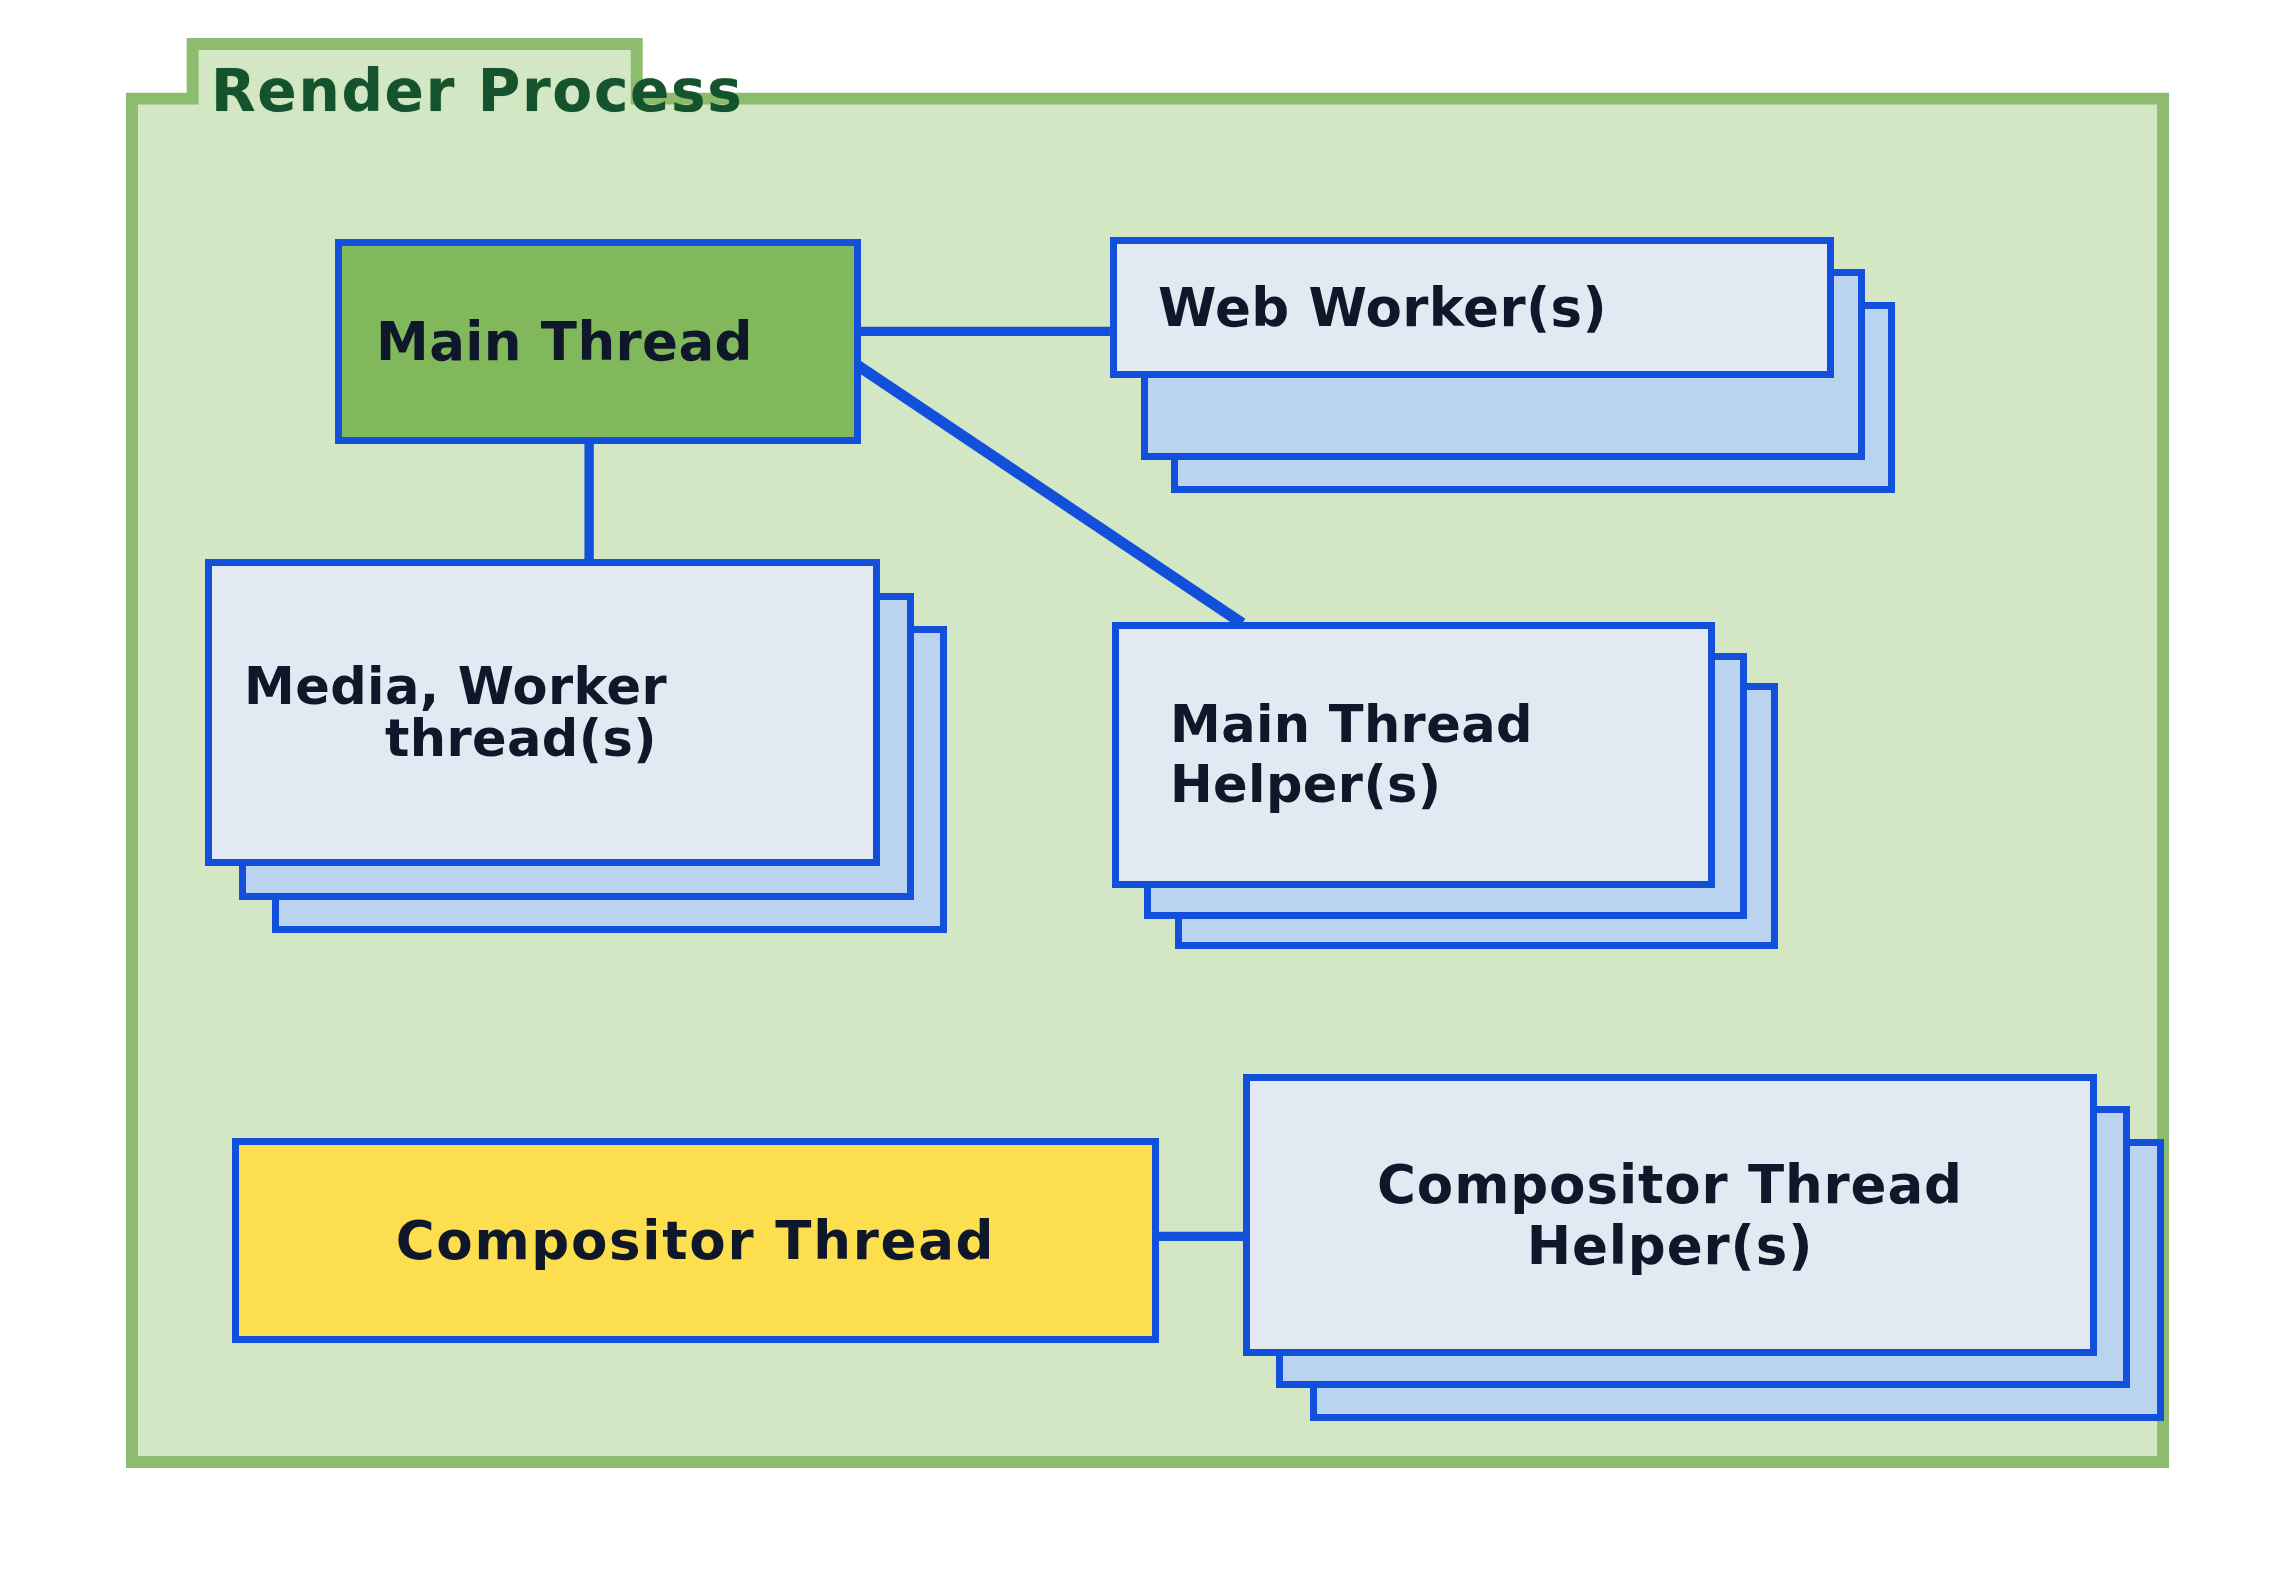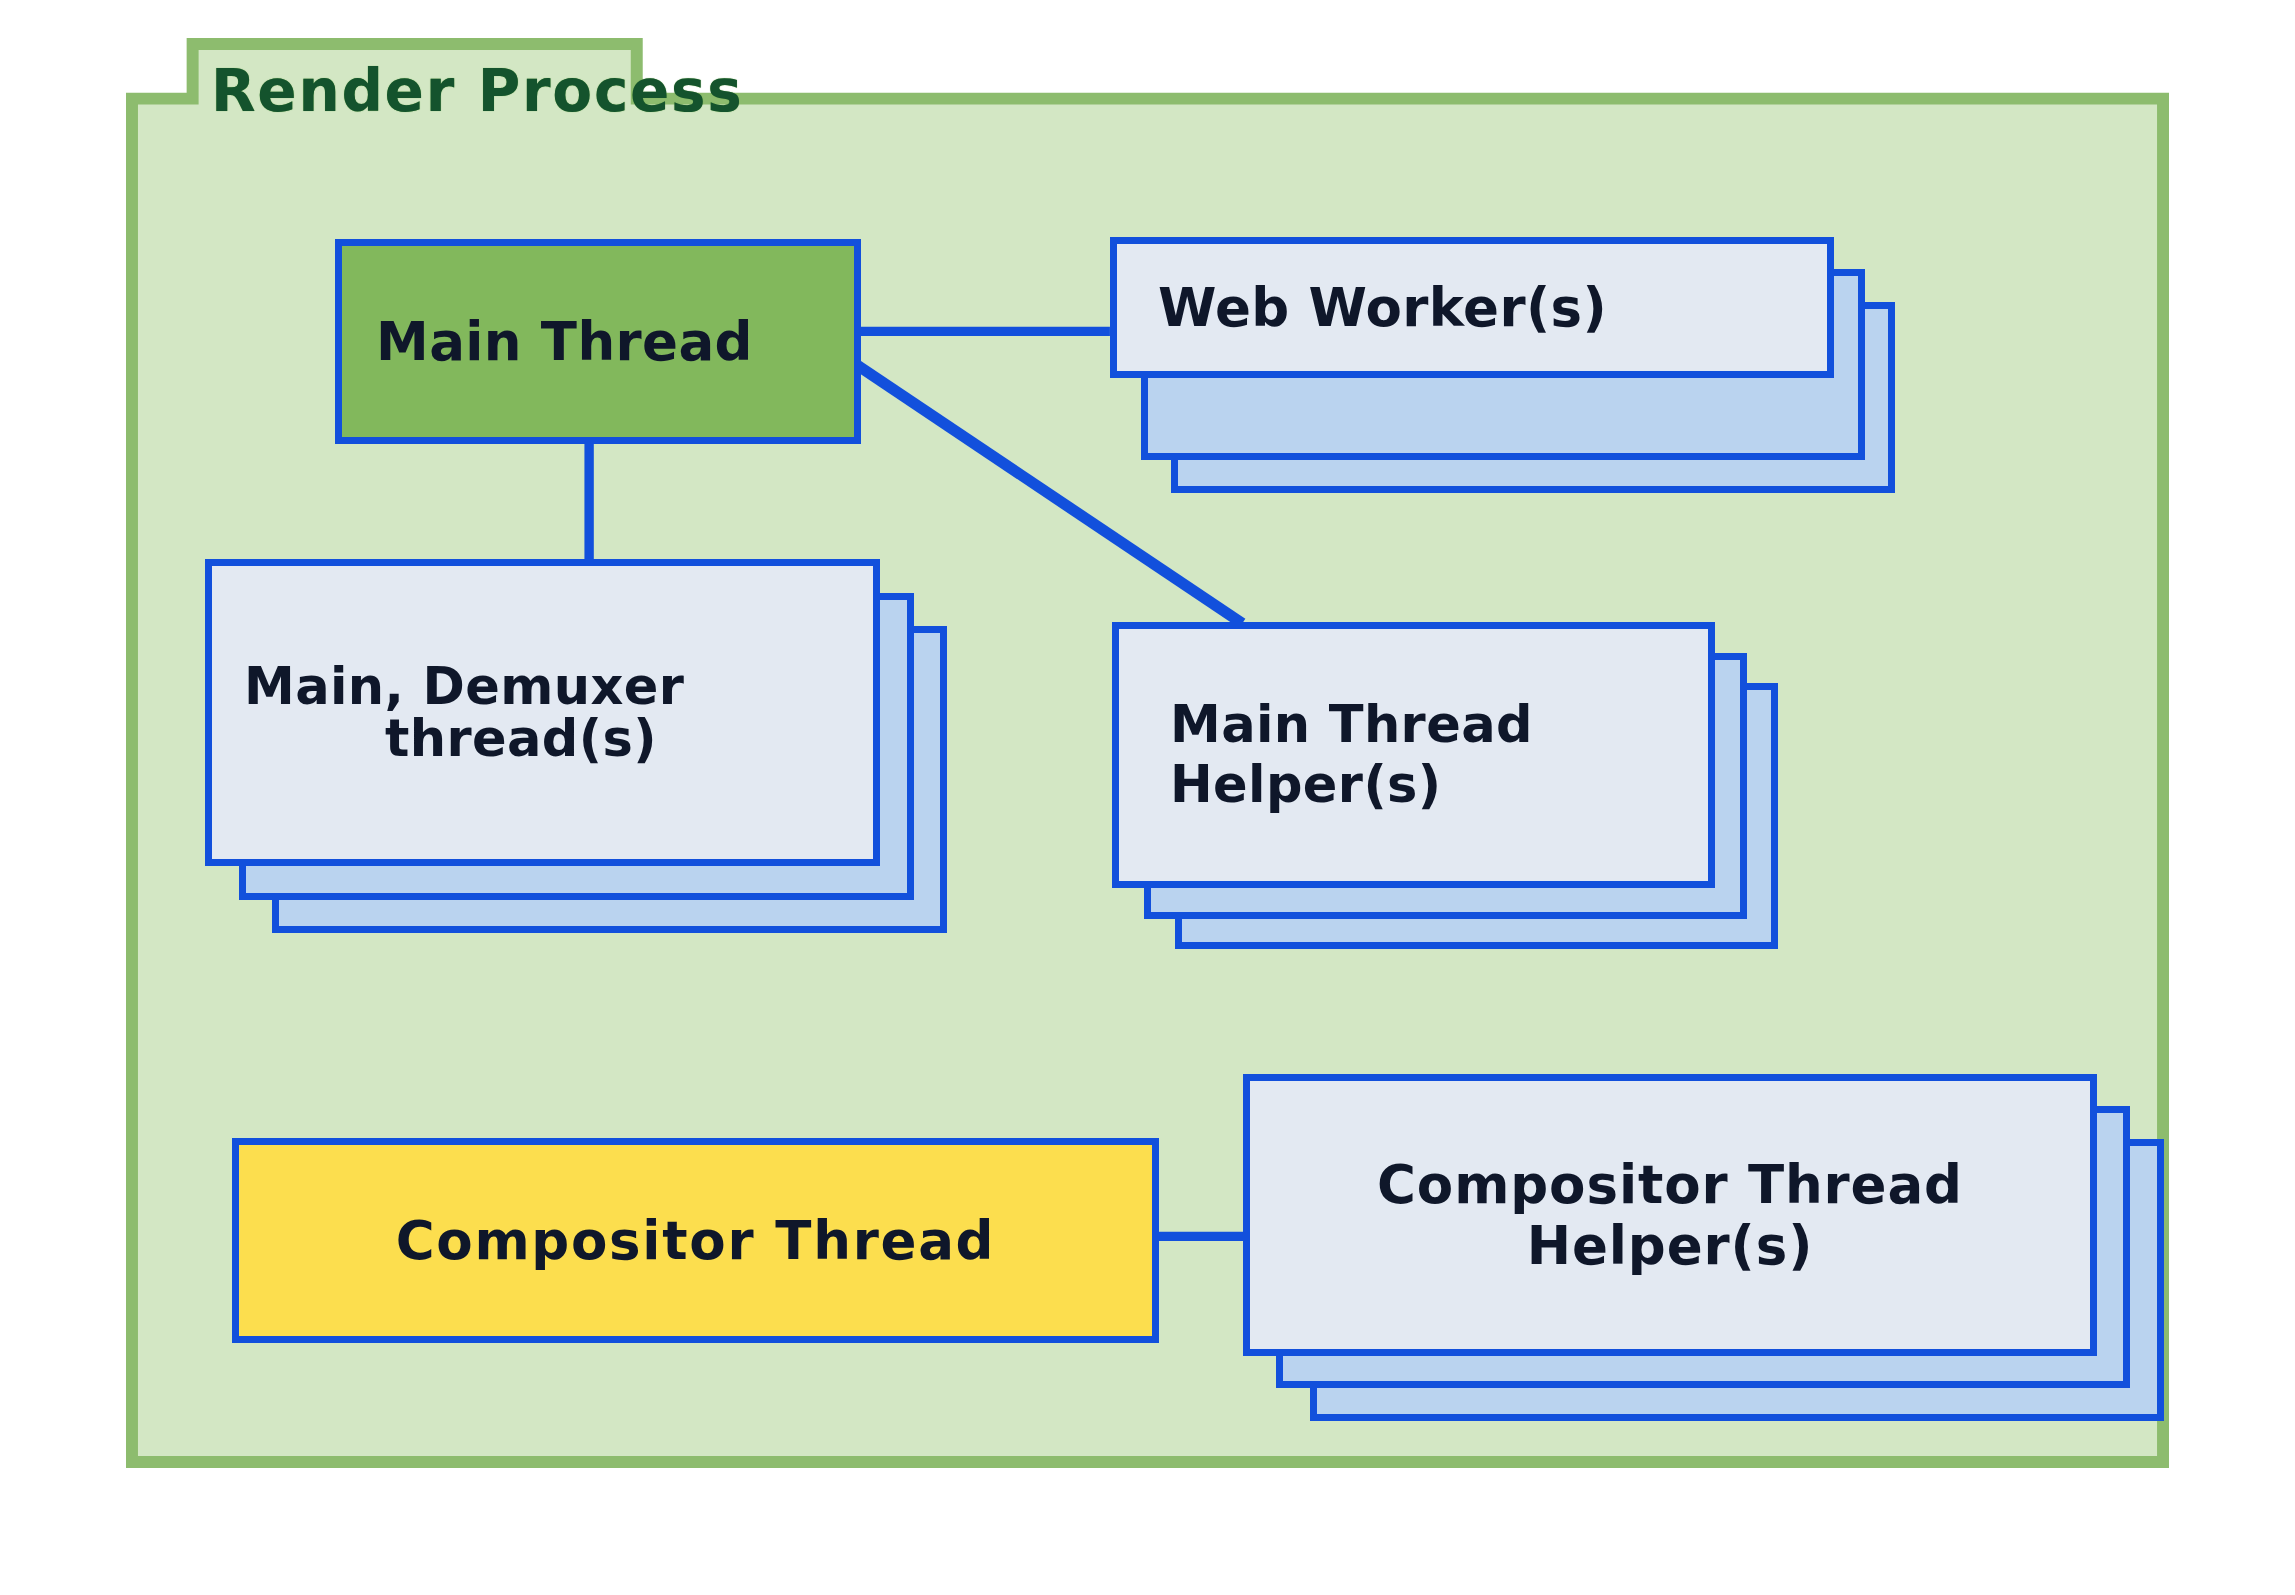--- a/index.html
+++ b/index.html
@@ -197,21 +197,21 @@
     <div class="card back" style="left:31px; top:32px; width:724px; height:191px;"></div>
     <div class="card" style="left:0; top:0; width:724px; height:141px;">
       <div class="node-label">Web Worker(s)</div>
     </div>
   </div>
 
   <div class="node" id="node-media" style="left:205px; top:559px; width:752px; height:384px;">
     <div class="card back" style="left:67px; top:67px; width:675px; height:307px;"></div>
     <div class="card back" style="left:34px; top:34px; width:675px; height:307px;"></div>
     <div class="card" style="left:0; top:0; width:675px; height:307px;">
-      <div class="node-label"><span class="ln1">Main, Demuxer</span><br><span class="ln3">thread(s)</span></div>
+      <div class="node-label"><span class="ln1">Media, Worker</span><br><span class="ln3">thread(s)</span></div>
     </div>
   </div>
 
   <div class="node" id="node-main-thread-helper" style="left:1112px; top:622px; width:683px; height:342px;">
     <div class="card back" style="left:63px; top:61px; width:603px; height:266px;"></div>
     <div class="card back" style="left:32px; top:31px; width:603px; height:266px;"></div>
     <div class="card" style="left:0; top:0; width:603px; height:266px;">
       <div class="node-label"><span class="ln1">Main Thread</span><br><span class="ln2">Helper(s)</span></div>
     </div>
   </div>

